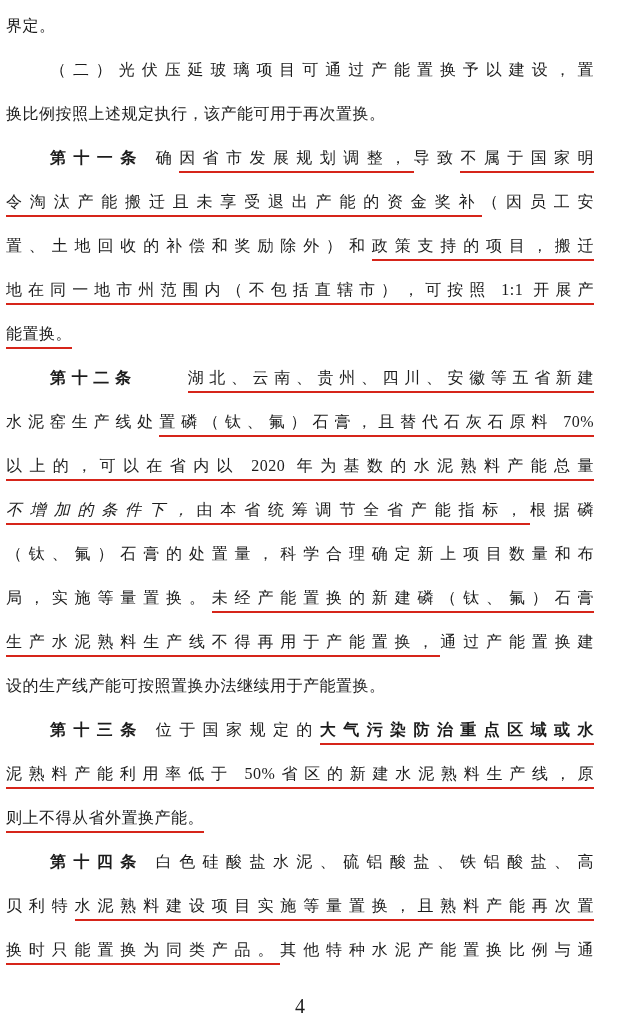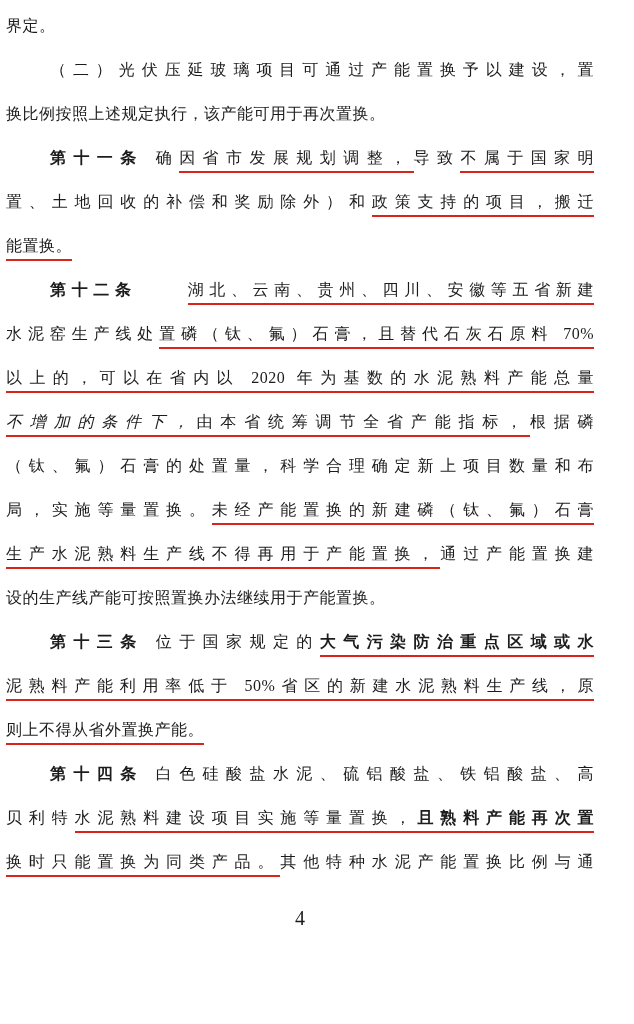--- a/index.html
+++ b/index.html
@@ -45,31 +45,33 @@
 </style>
 </head>
 <body>
 
 <div class="page" style="background: rgb(255, 255, 255); color: rgb(28, 28, 28);">
   <div class="doc-body">
       <div class="line"><span>界定。</span></div>
       <div class="line indent j"><span>（二）光伏压延玻璃项目可通过产能置换予以建设，置</span></div>
       <div class="line"><span>换比例按照上述规定执行，该产能可用于再次置换。</span></div>
       <div class="line indent j"><span class="b">第十一条</span><span>确</span><span class="u" style="border-bottom-color: rgb(214, 37, 26);">因省市发展规划调整，</span><span>导致</span><span class="u" style="border-bottom-color: rgb(214, 37, 26);">不属于国家明</span></div>
+      <div class="line j"><span class="u" style="border-bottom-color: rgb(214, 37, 26);">令淘汰产能搬迁且未享受退出产能的资金奖补</span><span>（因员工安</span></div>
       <div class="line j"><span>置、土地回收的补偿和奖励除外）和</span><span class="u" style="border-bottom-color: rgb(214, 37, 26);">政策支持的项目，搬迁</span></div>
+      <div class="line j"><span class="u" style="border-bottom-color: rgb(214, 37, 26);">地在同一地市州范围内（不包括直辖市），可按照 1:1 开展产</span></div>
       <div class="line"><span class="u" style="border-bottom-color: rgb(214, 37, 26);">能置换。</span></div>
       <div class="line indent j"><span class="b">第十二条</span><span class="u" style="border-bottom-color: rgb(214, 37, 26); margin-left: 39px;">湖北、云南、贵州、四川、安徽等五省新建</span></div>
       <div class="line j"><span>水泥窑生产线处</span><span class="u" style="border-bottom-color: rgb(214, 37, 26);">置磷（钛、氟）石膏，且替代石灰石原料 70%</span></div>
       <div class="line j"><span class="u" style="border-bottom-color: rgb(214, 37, 26);">以上的，可以在省内以 2020 年为基数的水泥熟料产能总量</span></div>
       <div class="line j"><span class="u" style="border-bottom-color: rgb(214, 37, 26); font-style: italic;">不增加的条件下，</span><span class="u" style="border-bottom-color: rgb(214, 37, 26);">由本省统筹调节全省产能指标，</span><span>根据磷</span></div>
       <div class="line j"><span>（钛、氟）石膏的处置量，科学合理确定新上项目数量和布</span></div>
       <div class="line j"><span>局，实施等量置换。</span><span class="u" style="border-bottom-color: rgb(214, 37, 26);">未经产能置换的新建磷（钛、氟）石膏</span></div>
       <div class="line j"><span class="u" style="border-bottom-color: rgb(214, 37, 26); font-family: Liberation Serif, serif;">生产水泥熟料生产线不得再用于产能置换，</span><span>通过产能置换建</span></div>
       <div class="line"><span>设的生产线产能可按照置换办法继续用于产能置换。</span></div>
       <div class="line indent j"><span class="b">第十三条</span><span>位于国家规定的</span><span class="u" style="border-bottom-color: rgb(214, 37, 26); font-weight: bold;">大气污染防治重点区域或水</span></div>
       <div class="line j"><span class="u" style="border-bottom-color: rgb(214, 37, 26);">泥熟料产能利用率低于 50%省区的新建水泥熟料生产线，原</span></div>
       <div class="line"><span class="u" style="border-bottom-color: rgb(214, 37, 26);">则上不得从省外置换产能。</span></div>
       <div class="line indent j"><span class="b">第十四条</span><span>白色硅酸盐水泥、硫铝酸盐、铁铝酸盐、高</span></div>
-      <div class="line j"><span>贝利特</span><span class="u" style="border-bottom-color: rgb(214, 37, 26);">水泥熟料建设项目实施等量置换，</span><span class="u" style="border-bottom-color: rgb(214, 37, 26); font-weight: bold;">且熟料产能再次置</span></div>
+      <div class="line j"><span>贝利特</span><span class="u" style="border-bottom-color: rgb(214, 37, 26);">水泥熟料建设项目实施等量置换，</span><span class="u" style="border-bottom-color: rgb(214, 37, 26);">且熟料产能再次置</span></div>
       <div class="line j"><span class="u" style="border-bottom-color: rgb(214, 37, 26);">换时只能置换为同类产品。</span><span>其他特种水泥产能置换比例与通</span></div>
     </div>
   <div class="page-number">4</div>
 </div>
 
 </body></html>

